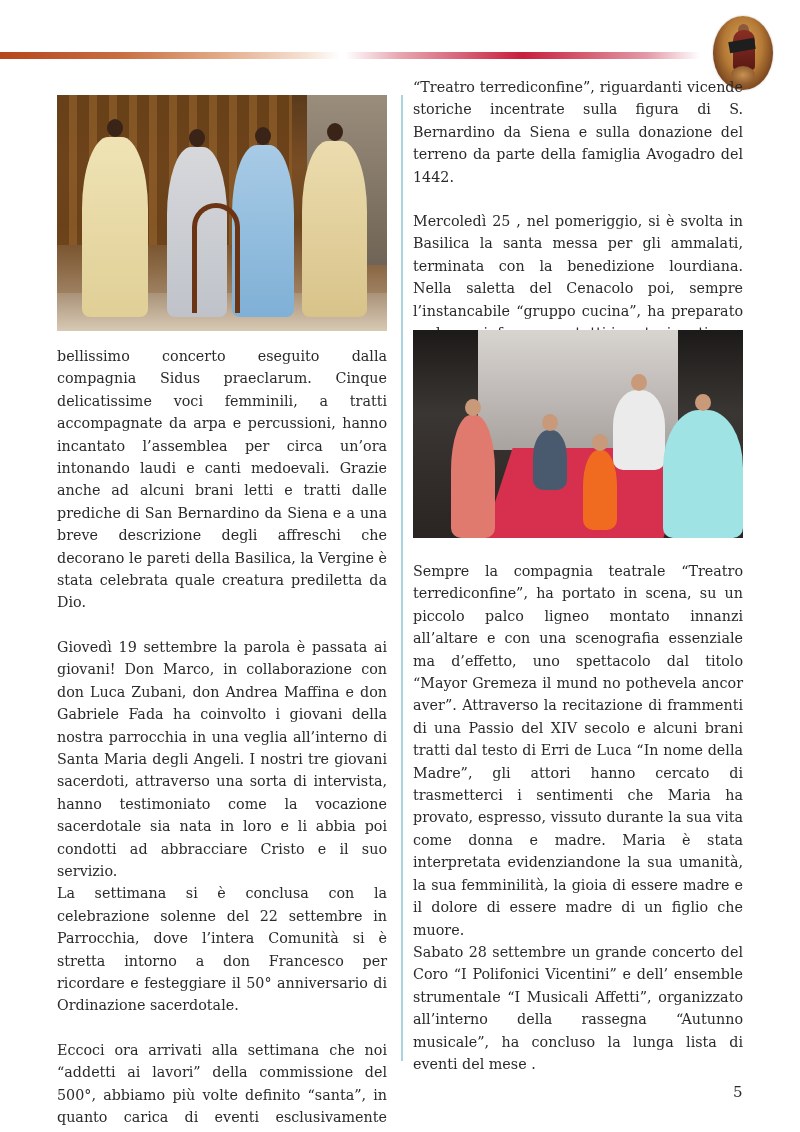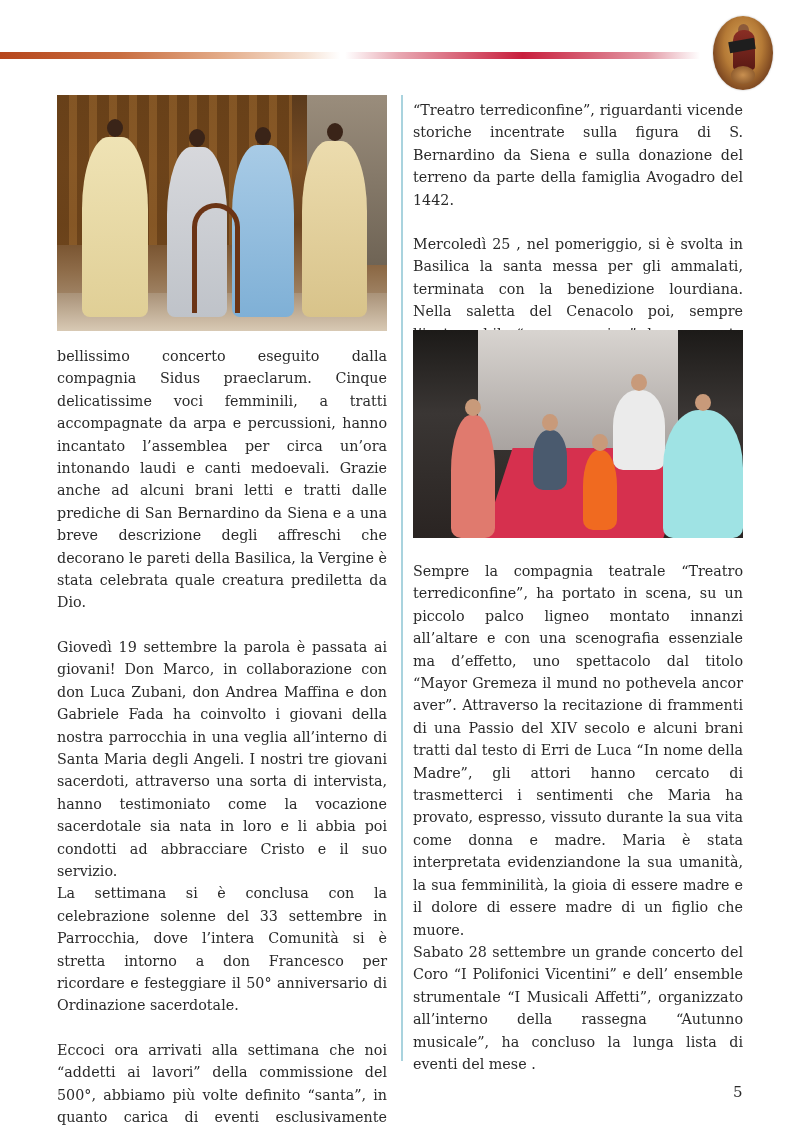--- a/index.html
+++ b/index.html
@@ -51,21 +51,21 @@
   .p2 { left: 170px; top: 120px; width: 34px; height: 80px; background: #f06a20; }
   .p3 { left: 200px; top: 60px; width: 52px; height: 80px; background: #ebebeb; }
   .p4 { left: 250px; top: 80px; width: 80px; height: 128px; background: #9fe3e4; }
   .p5 { left: 120px; top: 100px; width: 34px; height: 60px; background: #4a5a6e; }
 
   .text { position: absolute; font-size: 14.3px; line-height: 22.4px; text-align: justify;
     text-align-last: left; color: #2a2a2a; }
   .text p { margin: 0; }
   .text p + p.gap { margin-top: 22px; }
   .col-left { left: 57px; top: 345px; width: 330px; }
-  .col-right-top { left: 413px; top: 99px; width: 330px; }
+  .col-right-top { left: 413px; top: 76px; width: 330px; }
   .col-right-bottom { left: 413px; top: 560px; width: 330px; }
 
   .page-number { position: absolute; left: 733px; top: 1083px; font-size: 15px; color: #2a2a2a; }
 </style>
 </head>
 <body>
 
 <div class="header-bar-left"></div>
 <div class="header-bar-right"></div>
 
@@ -93,21 +93,21 @@
     </div>
   <div class="singer s4">
       <div class="head"></div>
     </div>
   <div class="harp"></div>
 </div>
 
 <div class="text col-left">
   <p>bellissimo concerto eseguito dalla compagnia Sidus praeclarum. Cinque delicatissime voci femminili, a tratti accompagnate da arpa e percussioni,  hanno incantato l’assemblea per circa un’ora intonando laudi e canti medoevali. Grazie anche ad alcuni brani letti e tratti dalle prediche di San Bernardino da Siena e a una breve descrizione degli affreschi che decorano le pareti della Basilica, la Vergine è stata celebrata quale creatura prediletta da Dio.</p>
   <p class="gap">Giovedì 19 settembre la parola è passata ai giovani! Don Marco, in collaborazione con don Luca Zubani, don Andrea Maffina e don Gabriele Fada ha coinvolto i giovani della nostra parrocchia in una veglia all’interno di Santa Maria degli Angeli. I nostri tre giovani sacerdoti, attraverso una sorta di intervista, hanno testimoniato come la vocazione sacerdotale sia nata in loro e li abbia poi condotti ad abbracciare Cristo e il suo servizio.</p>
-  <p>La settimana si è conclusa con la celebrazione solenne del 33 settembre in Parrocchia, dove l’intera Comunità si è stretta intorno a don Francesco per ricordare e festeggiare il 50° anniversario di Ordinazione sacerdotale.</p>
+  <p>La settimana si è conclusa con la celebrazione solenne del 22 settembre in Parrocchia, dove l’intera Comunità si è stretta intorno a don Francesco per ricordare e festeggiare il 50° anniversario di Ordinazione sacerdotale.</p>
   <p class="gap">Eccoci ora arrivati alla settimana che noi “addetti ai lavori” della commissione del 500°, abbiamo più volte definito “santa”, in quanto carica di eventi esclusivamente incentrati su Santa Maria degli Angeli: “la settimana della Basilica”.</p>
 
 </div>
 
 <div class="text col-right-top">
   <p>“Treatro terrediconfine”,  riguardanti vicende storiche incentrate sulla figura di S. Bernardino da Siena e sulla donazione del terreno da parte della famiglia Avogadro del 1442.</p>
   <p class="gap">Mercoledì 25 , nel pomeriggio, si è svolta in Basilica la santa messa per gli ammalati, terminata con la benedizione lourdiana. Nella saletta del Cenacolo poi, sempre l’instancabile “gruppo cucina”, ha preparato un buon rinfresco per tutti i partecipanti.</p>
 </div>
 
 <div class="photo photo-buffet">

